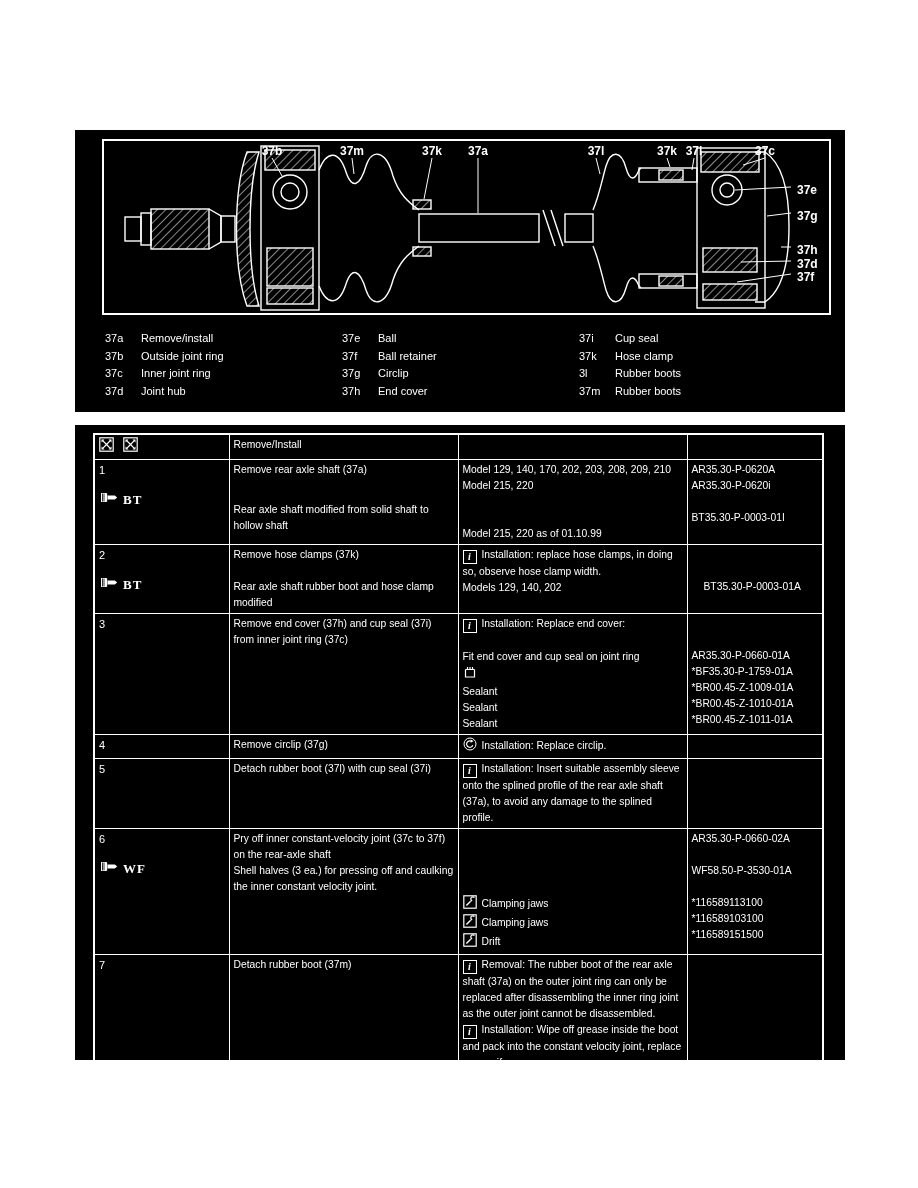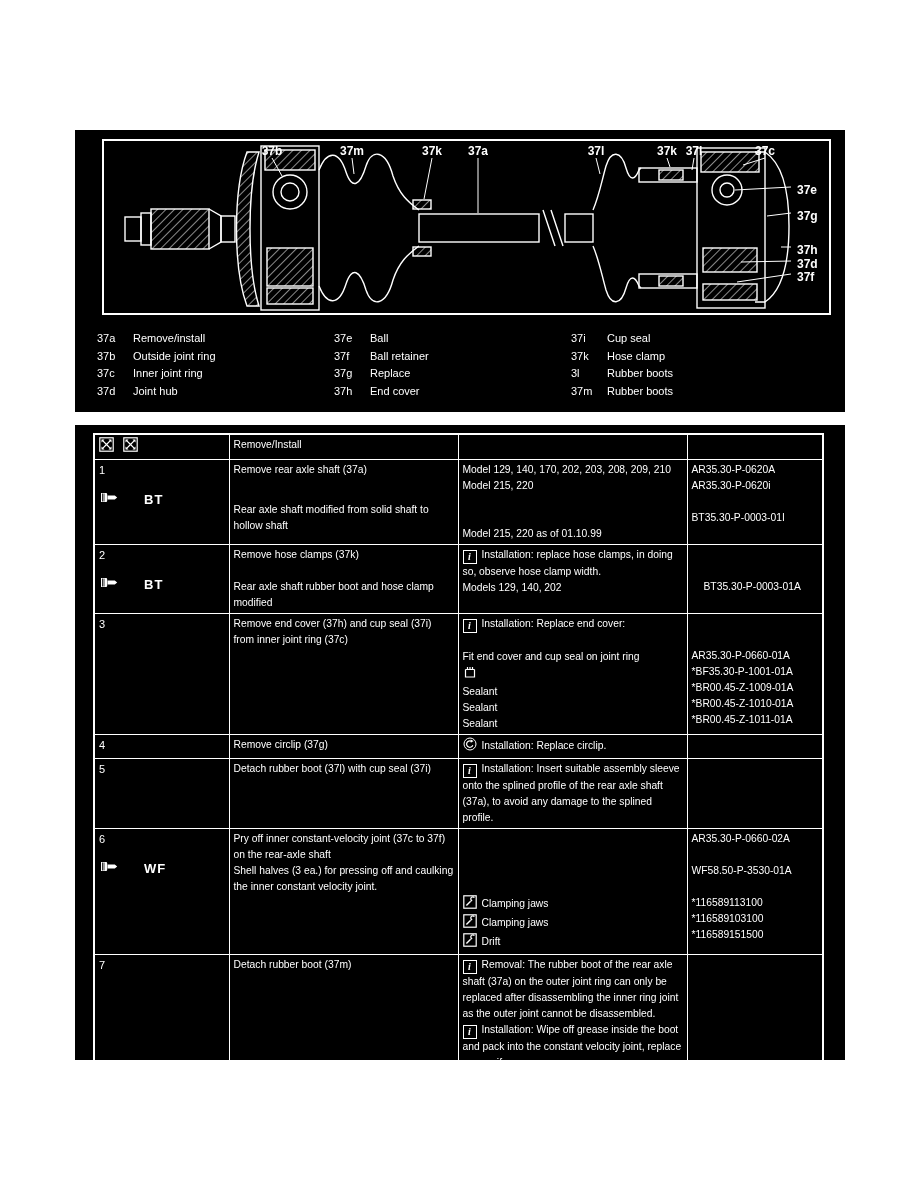--- a/index.html
+++ b/index.html
@@ -3,33 +3,33 @@
 <meta charset="utf-8">
 <style>
   html,body{margin:0;padding:0;background:#ffffff;}
   body{font-family:"Liberation Sans","DejaVu Sans",sans-serif;}
   .page{position:relative;width:918px;height:1188px;background:#fff;overflow:hidden;}
   .panel{position:absolute;left:75px;width:770px;background:#000;color:#fff;}
   #diagram-panel{top:130px;height:282px;}
   #table-panel{top:425px;height:635px;}
   
   #axle-svg{position:absolute;top:0;left:0;}
-  .legend{position:absolute;left:22px;top:202px;width:716px;display:grid;
+  .legend{position:absolute;left:30px;top:202px;width:716px;display:grid;
           grid-template-columns:237px 237px 236px;grid-template-rows:repeat(4,17.5px);
           grid-auto-flow:column;font-size:11px;color:#fff;}
   .legend-item{white-space:nowrap;}
   .legend-code{display:inline-block;width:36px;}
   
   table.proc{border-collapse:collapse;margin:8px 0 0 18px;width:729px;table-layout:fixed;
              border:2px solid #fff;font-size:10.3px;line-height:16px;color:#fff;}
   table.proc td{border:1px solid #fff;padding:2px 4px 2px 4px;vertical-align:top;overflow:hidden;}
   col.c1{width:135px;} col.c2{width:229px;} col.c3{width:229px;} col.c4{width:136px;}
   .ln{min-height:16px;}
   .num{font-size:11px;}
-  .badge{margin-top:13px;display:flex;align-items:center;gap:21px;}
+  .badge{margin-top:13px;display:flex;align-items:center;gap:0;font-family:Liberation Serif, serif;}
   .badge b{font-size:13px;letter-spacing:1px;}
   .ic{display:inline-block;vertical-align:-2px;margin-right:5px;}
   .info-box{display:inline-block;width:12px;height:12px;border:1px solid #fff;text-align:center;
             line-height:12px;font-family:"Liberation Serif",serif;font-weight:bold;font-style:italic;
             font-size:10px;vertical-align:-2px;margin-right:5px;}
   .hdr-icons{display:flex;gap:4px;align-items:center;}
   svg text{font-family:"Liberation Sans","DejaVu Sans",sans-serif;}
 </style>
 </head>
 <body>
@@ -121,21 +121,21 @@
         </g>
     </svg>
 
     <div class="legend" id="legend">
         <div class="legend-item"><span class="legend-code">37a</span><span>Remove/install</span></div>
         <div class="legend-item"><span class="legend-code">37b</span><span>Outside joint ring</span></div>
         <div class="legend-item"><span class="legend-code">37c</span><span>Inner joint ring</span></div>
         <div class="legend-item"><span class="legend-code">37d</span><span>Joint hub</span></div>
         <div class="legend-item"><span class="legend-code">37e</span><span>Ball</span></div>
         <div class="legend-item"><span class="legend-code">37f</span><span>Ball retainer</span></div>
-        <div class="legend-item"><span class="legend-code">37g</span><span>Replace</span></div>
+        <div class="legend-item"><span class="legend-code">37g</span><span>Circlip</span></div>
         <div class="legend-item"><span class="legend-code">37h</span><span>End cover</span></div>
         <div class="legend-item"><span class="legend-code">37i</span><span>Cup seal</span></div>
         <div class="legend-item"><span class="legend-code">37k</span><span>Hose clamp</span></div>
         <div class="legend-item"><span class="legend-code">3l</span><span>Rubber boots</span></div>
         <div class="legend-item"><span class="legend-code">37m</span><span>Rubber boots</span></div>
       </div>
   </div>
 
   <div class="panel" id="table-panel">
     <table class="proc">
@@ -244,21 +244,21 @@
                     <path fill="none" stroke="#fff" stroke-width="1.2" d="M2.5,4.5 v7.5 h9 v-7.5"></path>
                     <path stroke="#fff" stroke-width="1.2" d="M4.5,2 v3 M7,2 v3 M9.5,2 v3"></path>
                     <path stroke="#fff" stroke-width="1" d="M2.5,4.5 h9"></path>
                   </svg></span><span></span></div>
               <div class="ln"><span>Sealant</span></div>
               <div class="ln"><span>Sealant</span></div>
               <div class="ln"><span>Sealant</span></div>
             </td>
             <td>
               <div class="ln" style="margin-top: 32px;"><span>AR35.30-P-0660-01A</span></div>
-              <div class="ln"><span>*BF35.30-P-1001-01A</span></div>
+              <div class="ln"><span>*BF35.30-P-1759-01A</span></div>
               <div class="ln"><span>*BR00.45-Z-1009-01A</span></div>
               <div class="ln"><span>*BR00.45-Z-1010-01A</span></div>
               <div class="ln"><span>*BR00.45-Z-1011-01A</span></div>
             </td>
           </tr>
           <tr style="height: 22px;">
             <td>
               <div class="num">4</div>
             </td>
             <td>

